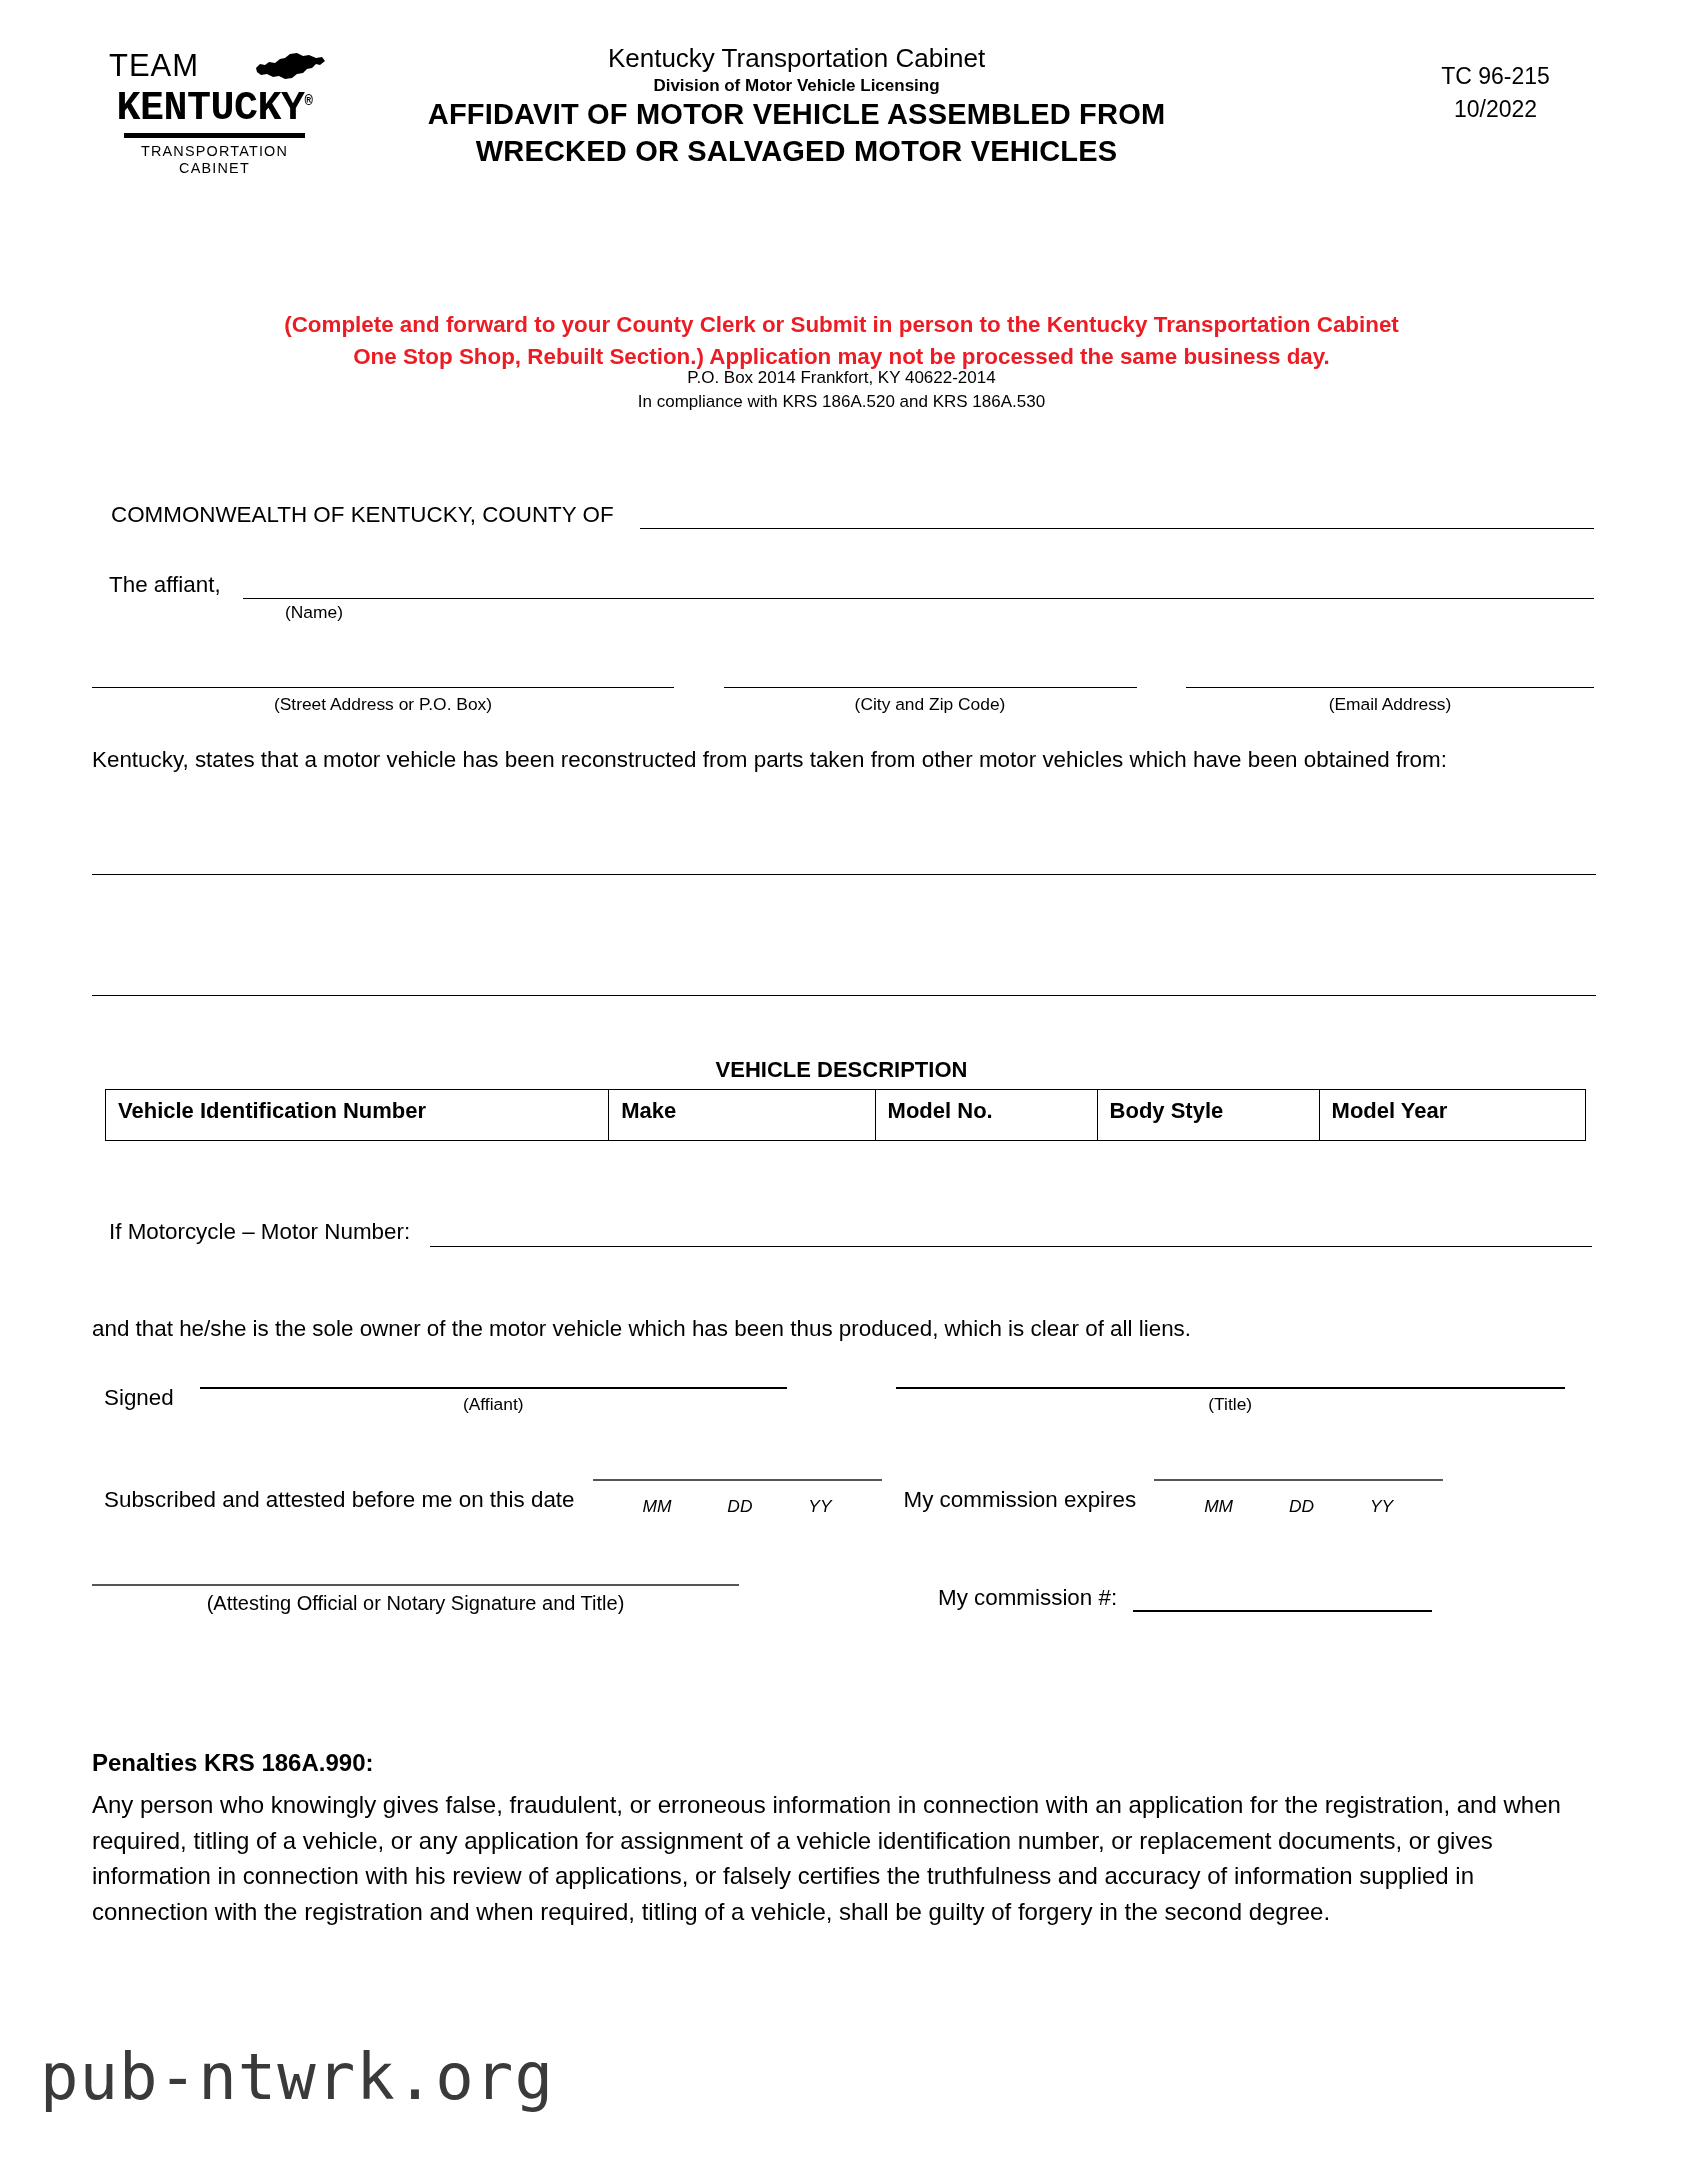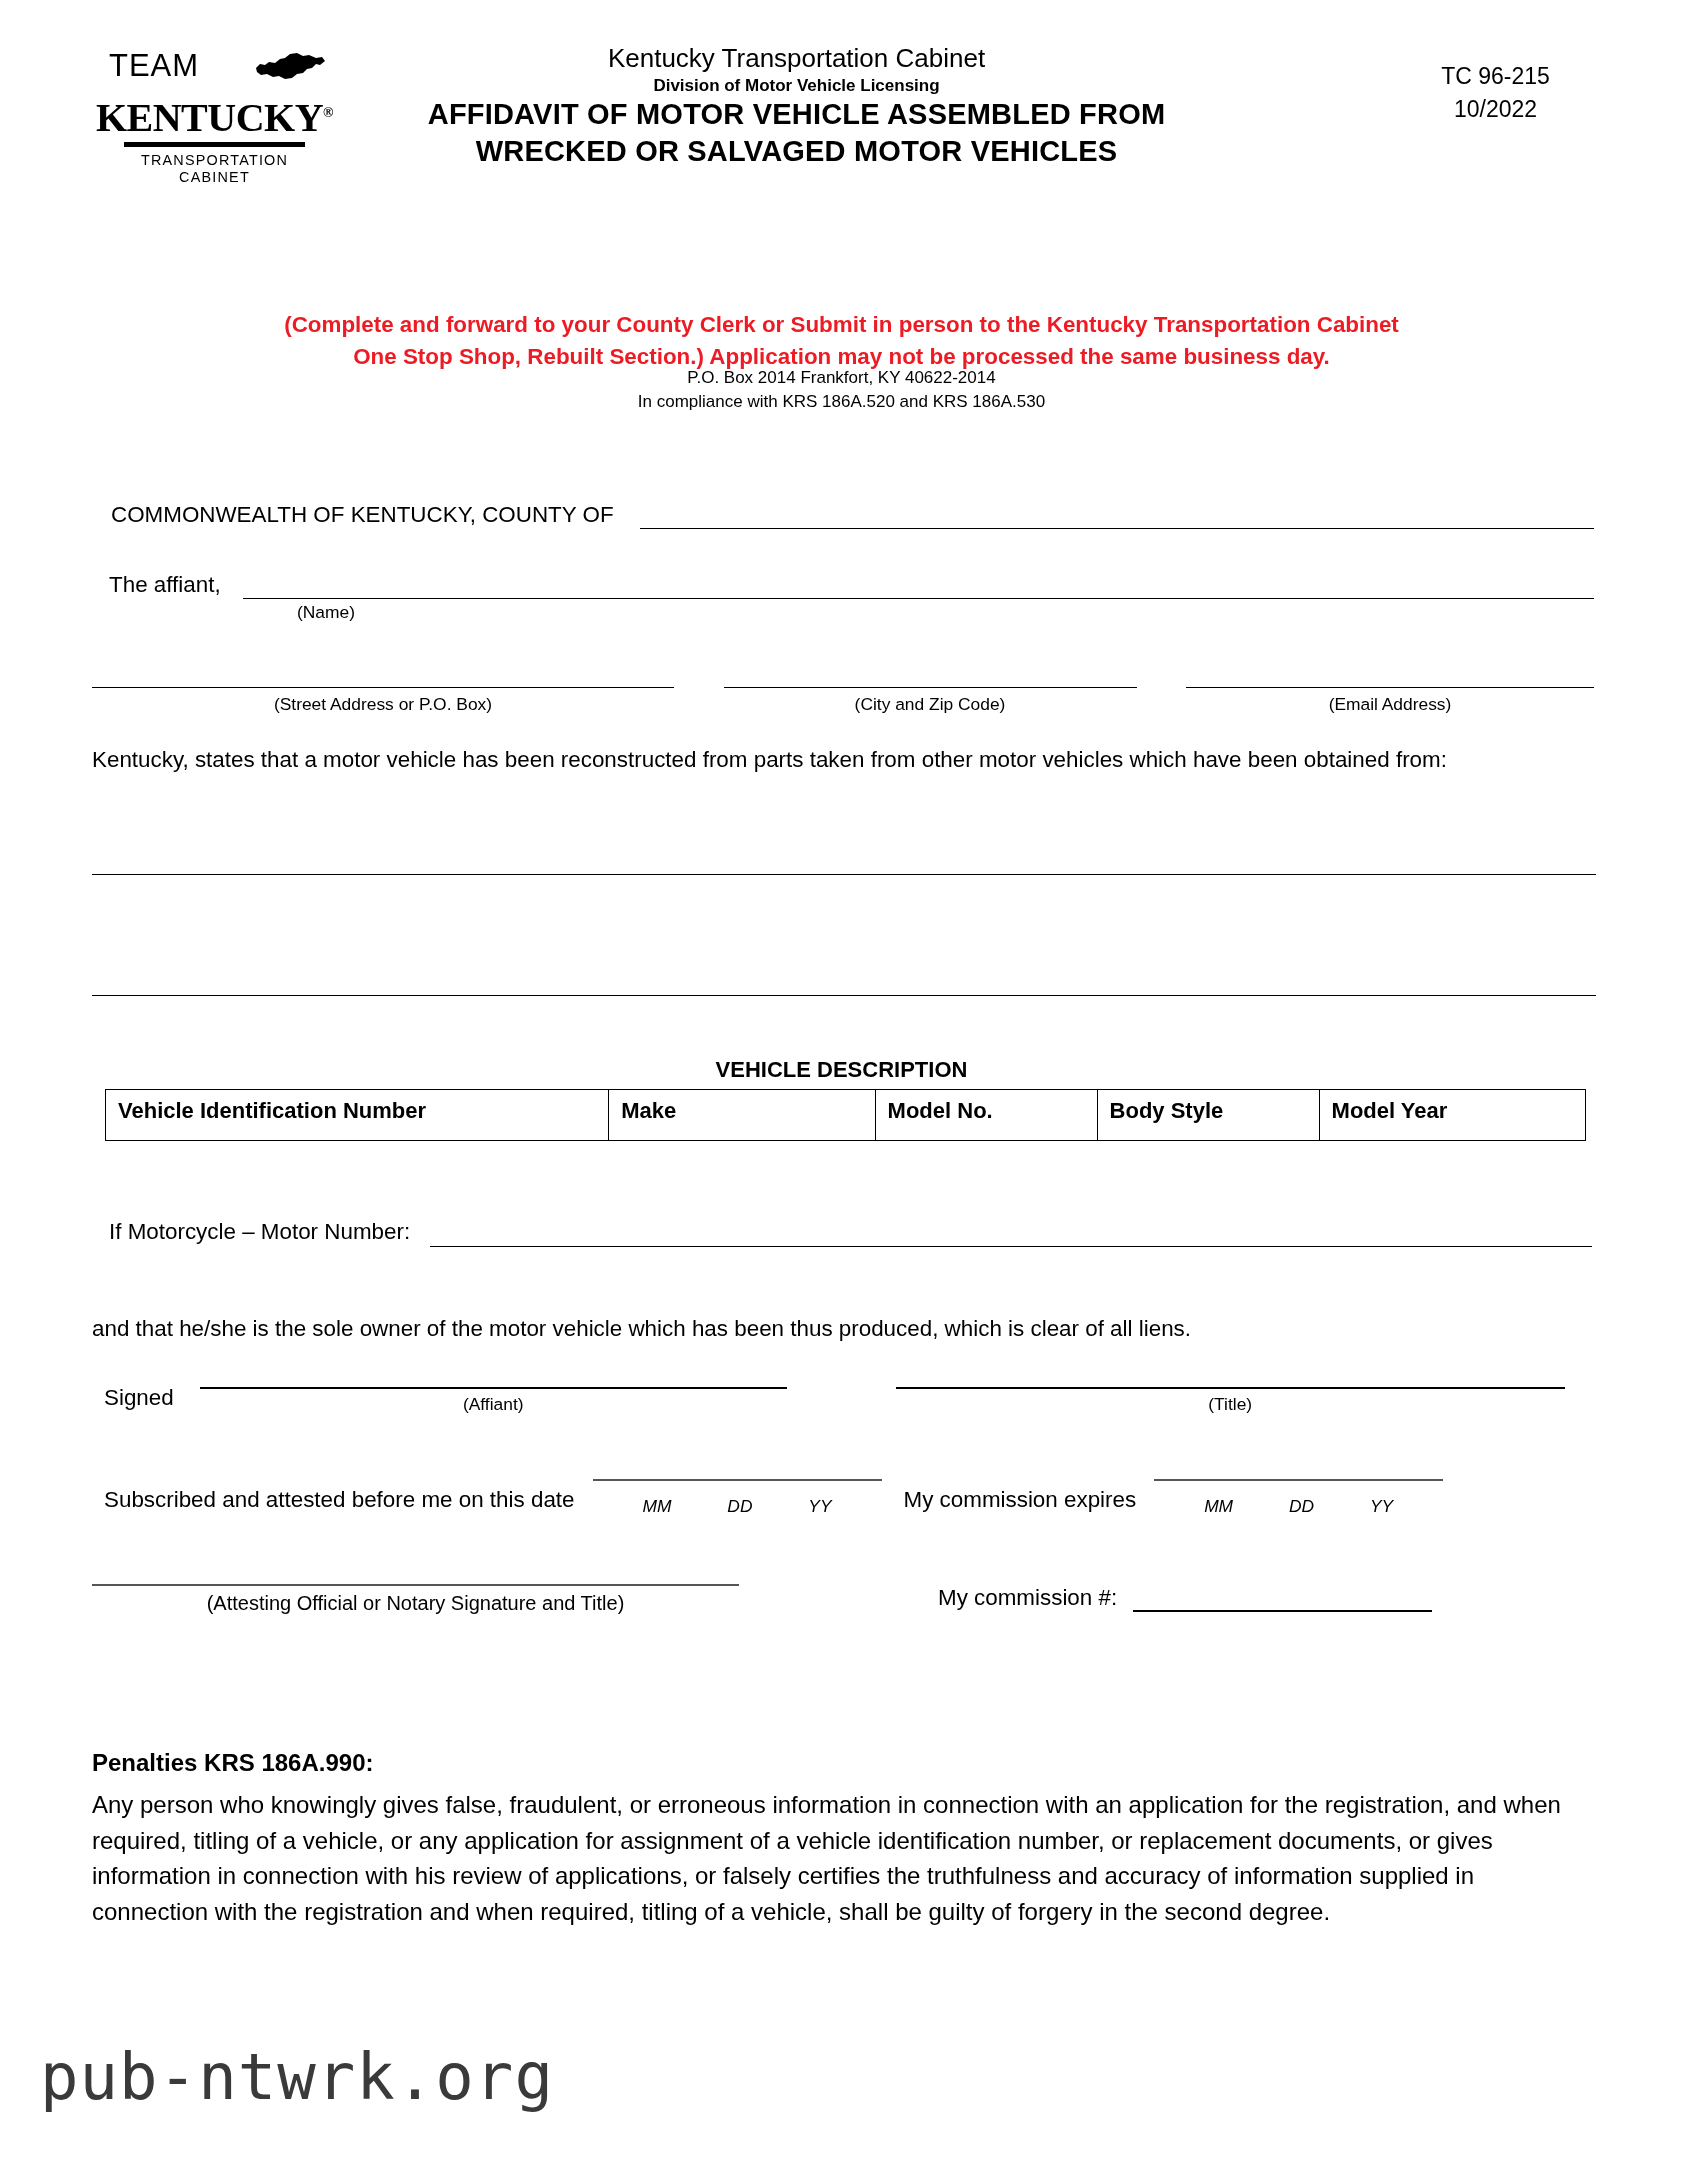--- a/index.html
+++ b/index.html
@@ -48,25 +48,25 @@
     position: absolute;
     left: 14px;
     top: 0;
   }
   .ky-shape {
     position: absolute;
     right: 8px;
     top: 2px;
   }
   .logo-kentucky {
-    font-family: Liberation Serif, serif;
+    font-family: Liberation Mono, monospace;
     font-size: 40px;
     font-weight: 700;
     letter-spacing: -0.5px;
-    margin-top: 14px;
+    margin-top: 5px;
     white-space: nowrap;
   }
   .logo-reg {
     font-size: 14px;
     vertical-align: super;
     font-weight: 700;
   }
   .logo-rule {
     width: 181px;
     height: 5px;
@@ -146,21 +146,21 @@
     height: 0;
   }
 
   .county-row { top: 502px; left: 111px; width: 1483px; display: flex; align-items: flex-end; }
   .county-row .lbl { padding-bottom: 3px; }
   .county-row .rule { flex: 1; margin-left: 26px; margin-bottom: 2px; }
 
   .affiant-row { top: 572px; left: 109px; width: 1485px; display: flex; align-items: flex-end; }
   .affiant-row .lbl { padding-bottom: 3px; }
   .affiant-row .rule { flex: 1; margin-left: 22px; margin-bottom: 2px; }
-  .name-cap { position: absolute; top: 602px; left: 285px; font-size: 17.4px; margin-left: 12px; }
+  .name-cap { position: absolute; top: 602px; left: 285px; font-size: 17.4px; }
 
   .addr3 { position: absolute; top: 687px; left: 92px; width: 1502px; display: flex; justify-content: space-between; }
   .addr3 .col { text-align: center; }
   .addr3 .col .rule { border-bottom: 1.6px solid #000; }
   .addr3 .col .cap { font-size: 17.4px; margin-top: 6px; }
   .addr3 .c1 { width: 582px; }
   .addr3 .c2 { width: 413px; }
   .addr3 .c3 { width: 408px; }
 
   .para-ky {

